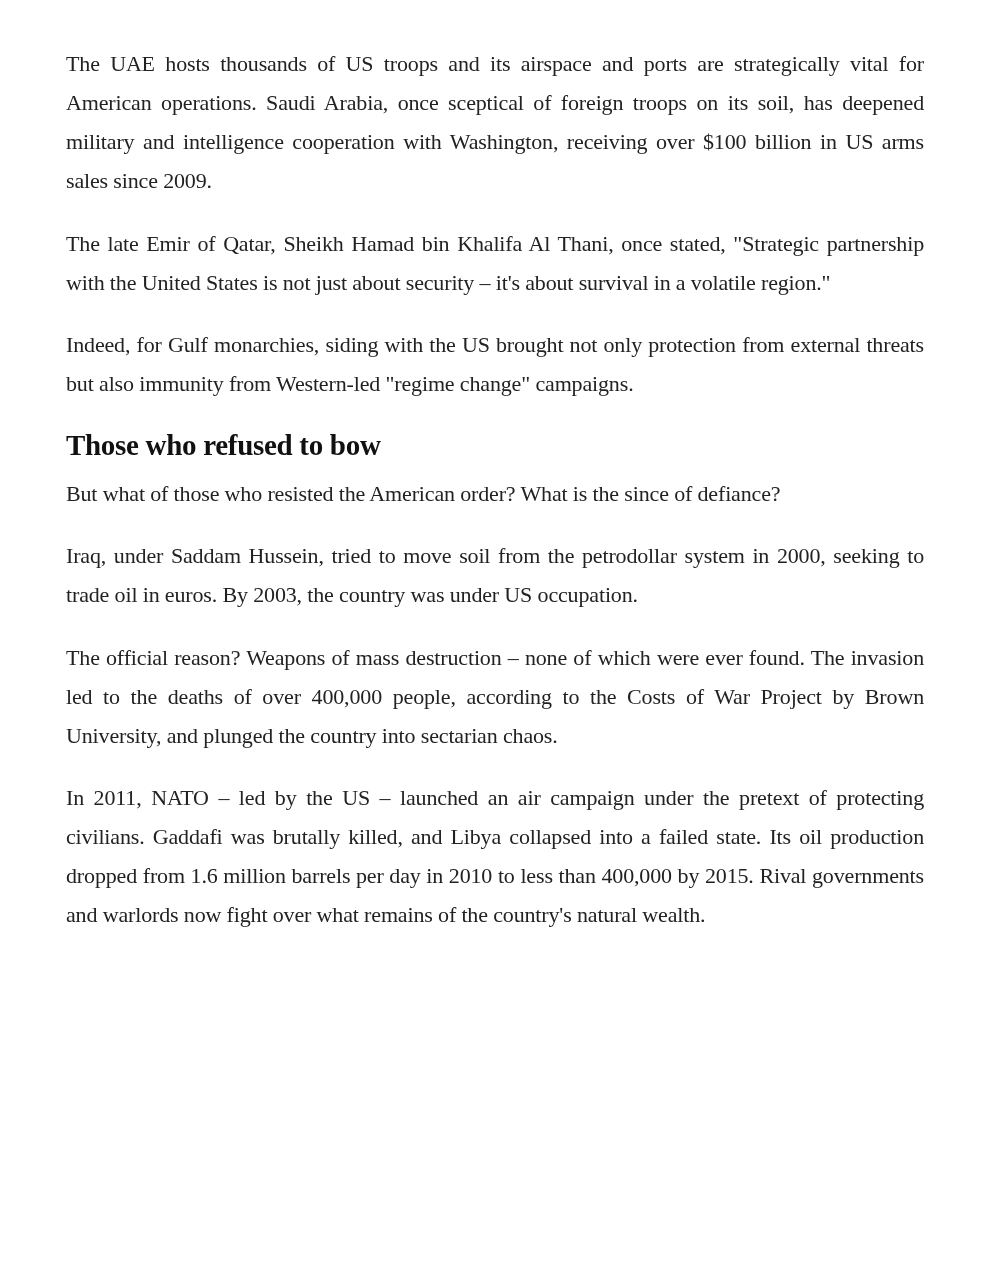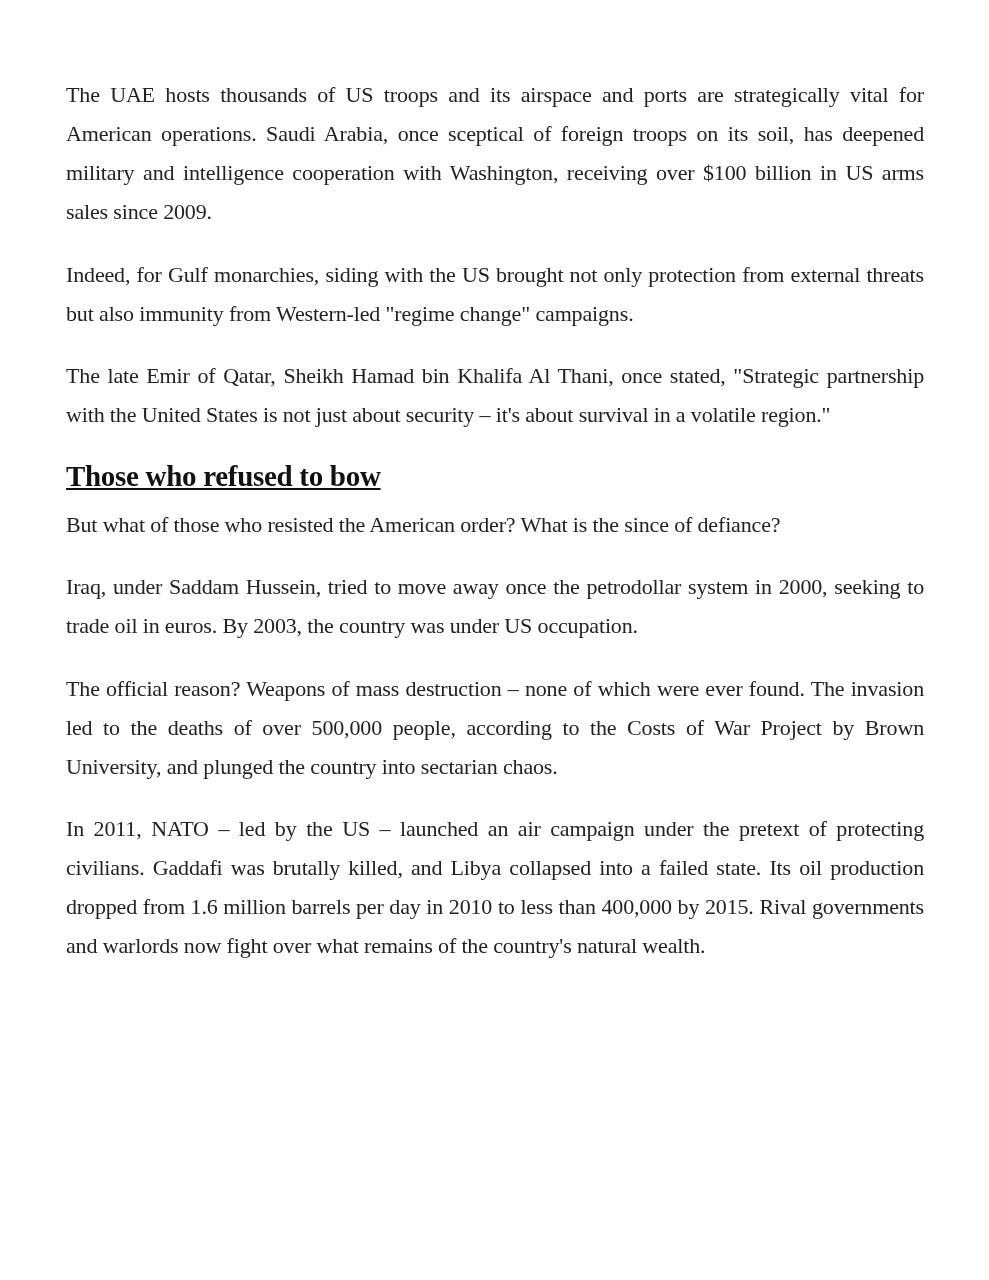--- a/index.html
+++ b/index.html
@@ -13,47 +13,45 @@
       overflow: hidden;
       position: relative;
     }
     .article {
       position: absolute;
       left: 66px;
       top: 44px;
       width: 858px;
       color: #222222;
       font-family: "Liberation Serif", "DejaVu Serif", serif;
-      margin-top: 31px;
     }
     .article p {
       margin: 0 0 23.5px 0;
       font-size: 22px;
       line-height: 39px;
       text-align: justify;
       letter-spacing: -0.15px;
       word-spacing: 0px;
     }
     .article h2 {
       margin: -2px 0 9px 0;
       font-size: 29px;
       line-height: 40px;
       font-weight: bold;
       color: #111111;
       letter-spacing: -0.3px;
-      text-decoration: underline;
     }
   </style>
 </head>
 <body>
 
 <div class="article">
   <p>The UAE hosts thousands of US troops and its airspace and ports are strategically vital for American operations. Saudi Arabia, once sceptical of foreign troops on its soil, has deepened military and intelligence cooperation with Washington, receiving over $100 billion in US arms sales since 2009.</p>
+  <p>The late Emir of Qatar, Sheikh Hamad bin Khalifa Al Thani, once stated, "Strategic partnership with the United States is not just about security – it's about survival in a volatile region."</p>
   <p>Indeed, for Gulf monarchies, siding with the US brought not only protection from external threats but also immunity from Western-led "regime change" campaigns.</p>
-  <p>The late Emir of Qatar, Sheikh Hamad bin Khalifa Al Thani, once stated, "Strategic partnership with the United States is not just about security – it's about survival in a volatile region."</p>
 
   <h2>Those who refused to bow</h2>
 
   <p>But what of those who resisted the American order? What is the since of defiance?</p>
-  <p>Iraq, under Saddam Hussein, tried to move away once the petrodollar system in 2000, seeking to trade oil in euros. By 2003, the country was under US occupation.</p>
-  <p>The official reason? Weapons of mass destruction – none of which were ever found. The invasion led to the deaths of over 500,000 people, according to the Costs of War Project by Brown University, and plunged the country into sectarian chaos.</p>
+  <p>Iraq, under Saddam Hussein, tried to move soil from the petrodollar system in 2000, seeking to trade oil in euros. By 2003, the country was under US occupation.</p>
+  <p>The official reason? Weapons of mass destruction – none of which were ever found. The invasion led to the deaths of over 400,000 people, according to the Costs of War Project by Brown University, and plunged the country into sectarian chaos.</p>
   <p>In 2011, NATO – led by the US – launched an air campaign under the pretext of protecting civilians. Gaddafi was brutally killed, and Libya collapsed into a failed state. Its oil production dropped from 1.6 million barrels per day in 2010 to less than 400,000 by 2015. Rival governments and warlords now fight over what remains of the country's natural wealth.</p>
 </div>
 
 </body></html>

